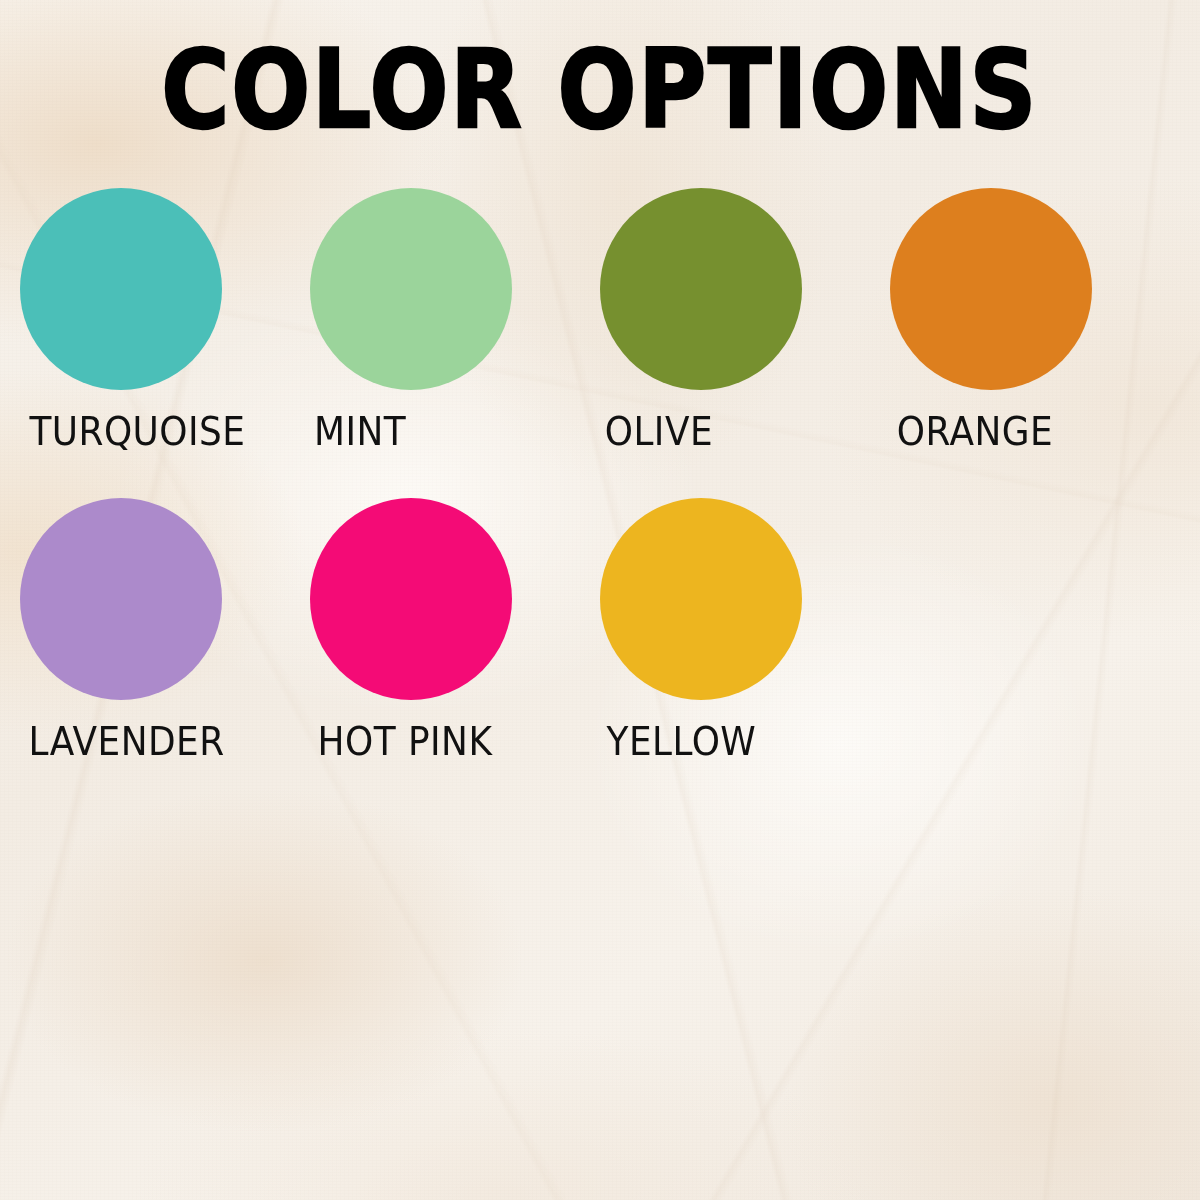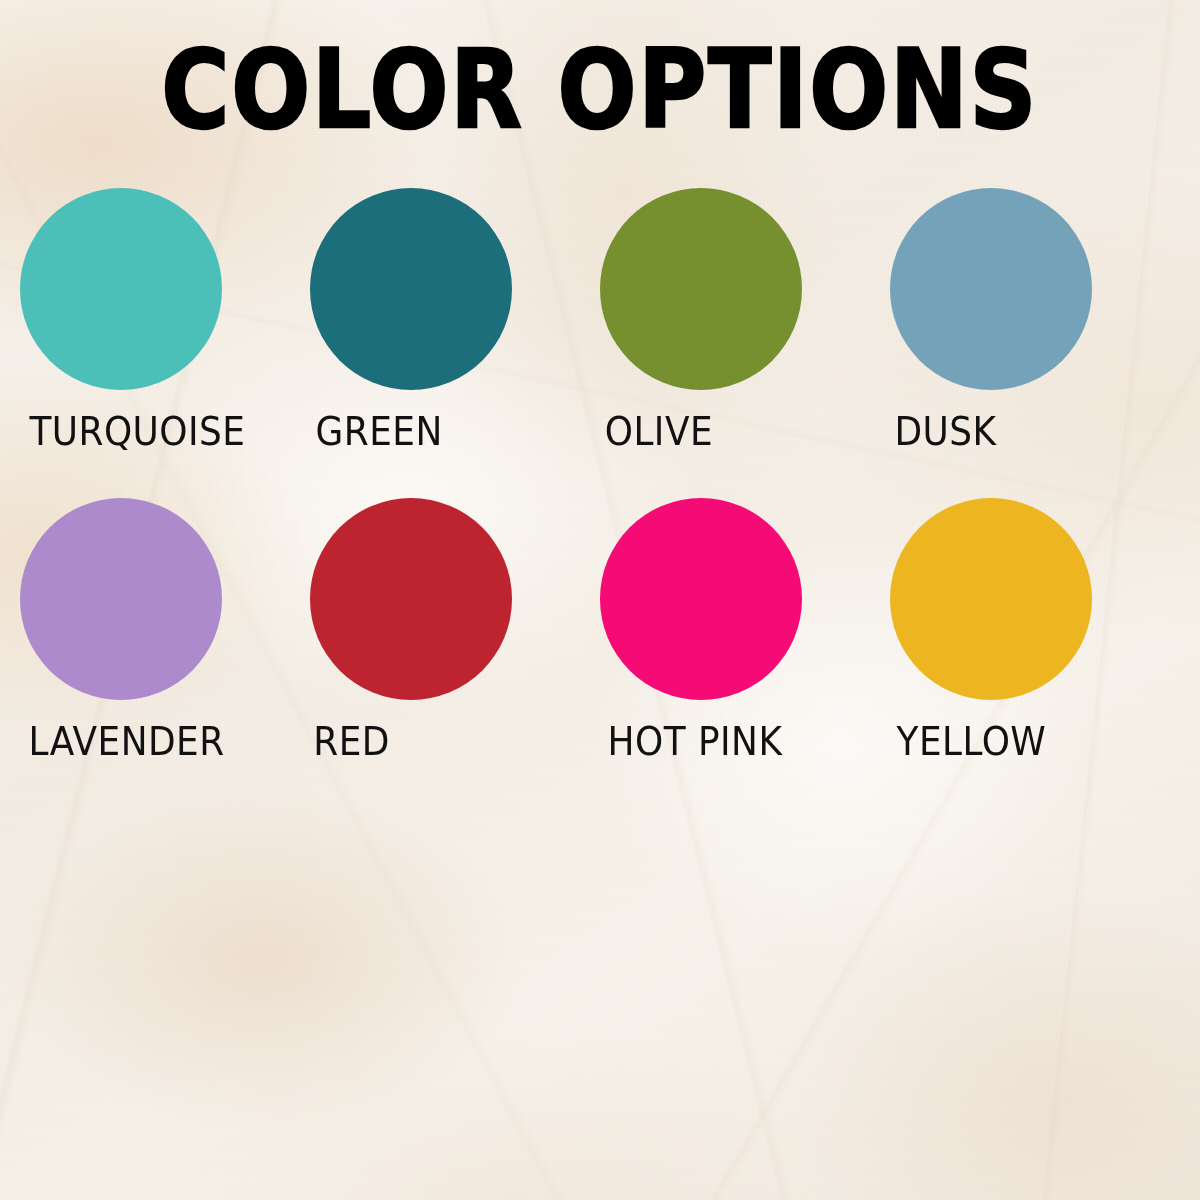--- a/index.html
+++ b/index.html
@@ -134,38 +134,34 @@
 <div id="content">
 
   <h1 id="page-title">COLOR OPTIONS</h1>
 
   <div id="swatch-grid">
       <div class="swatch-cell">
         <div class="swatch-circle" style="background-color: rgb(75, 191, 184);"></div>
         <div class="swatch-label">TURQUOISE</div>
       </div>
       <div class="swatch-cell">
-        <div class="swatch-circle" style="background-color: rgb(28, 111, 122);"></div>
-        <div class="swatch-label">GREEN</div>
+        <div class="swatch-circle" style="background-color: rgb(155, 212, 155);"></div>
+        <div class="swatch-label">MINT</div>
       </div>
       <div class="swatch-cell">
         <div class="swatch-circle" style="background-color: rgb(118, 144, 47);"></div>
         <div class="swatch-label">OLIVE</div>
       </div>
       <div class="swatch-cell">
-        <div class="swatch-circle" style="background-color: rgb(116, 162, 184);"></div>
-        <div class="swatch-label">DUSK</div>
+        <div class="swatch-circle" style="background-color: rgb(221, 127, 30);"></div>
+        <div class="swatch-label">ORANGE</div>
       </div>
       <div class="swatch-cell">
         <div class="swatch-circle" style="background-color: rgb(172, 138, 203);"></div>
         <div class="swatch-label">LAVENDER</div>
-      </div>
-      <div class="swatch-cell">
-        <div class="swatch-circle" style="background-color: rgb(190, 36, 48);"></div>
-        <div class="swatch-label">RED</div>
       </div>
       <div class="swatch-cell">
         <div class="swatch-circle" style="background-color: rgb(244, 11, 118);"></div>
         <div class="swatch-label">HOT PINK</div>
       </div>
       <div class="swatch-cell">
         <div class="swatch-circle" style="background-color: rgb(237, 181, 31);"></div>
         <div class="swatch-label">YELLOW</div>
       </div>
     </div>

